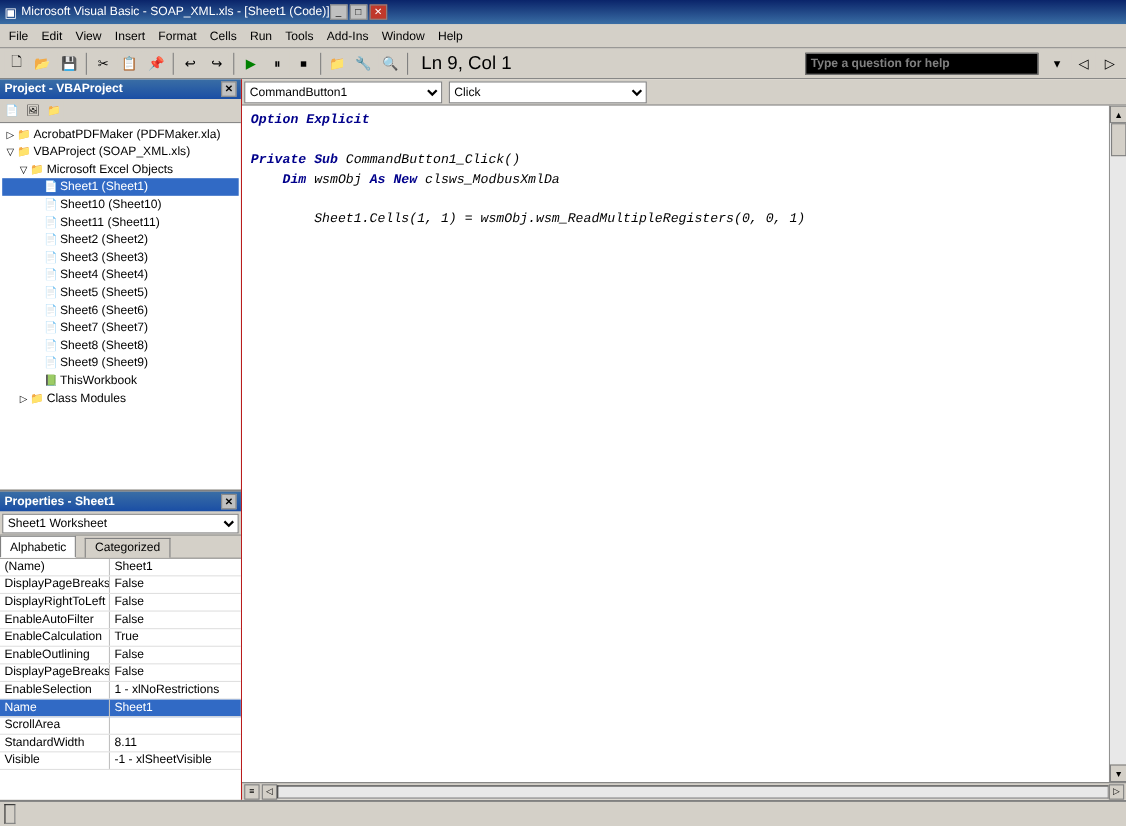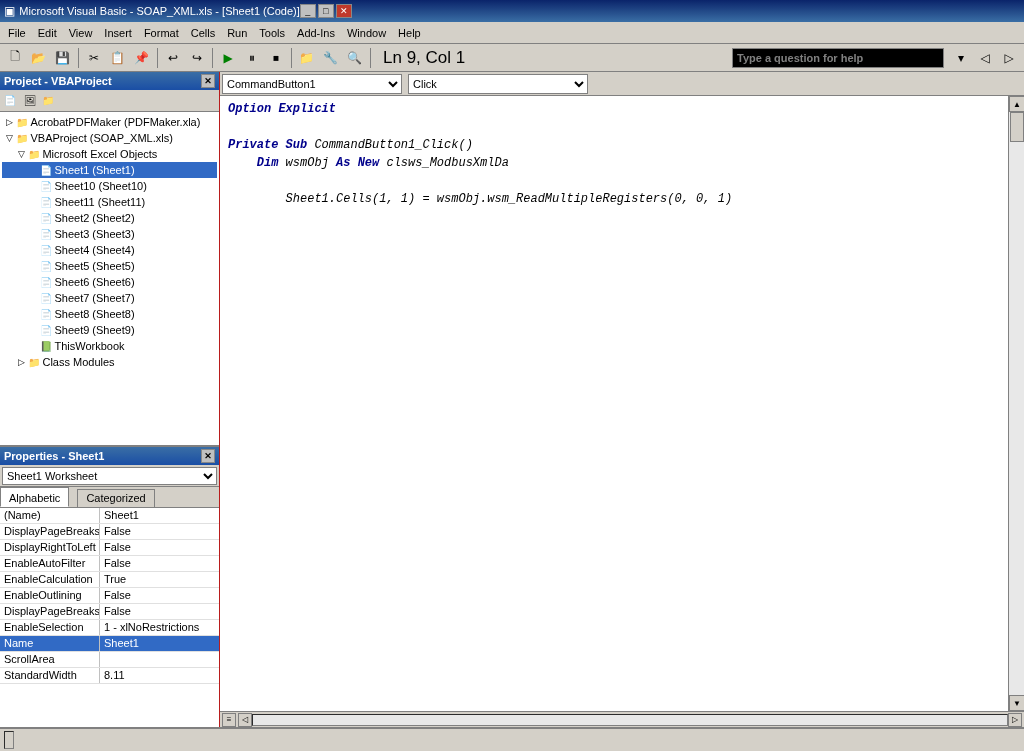--- a/index.html
+++ b/index.html
@@ -513,20 +513,24 @@
           <span class="prop-value" style="color:white;">Sheet1</span>
         </div>
         <div class="prop-row">
           <span class="prop-name">ScrollArea</span>
           <span class="prop-value"></span>
         </div>
         <div class="prop-row">
           <span class="prop-name">StandardWidth</span>
           <span class="prop-value">8.11</span>
         </div>
+        <div class="prop-row">
+          <span class="prop-name">Visible</span>
+          <span class="prop-value">-1 - xlSheetVisible</span>
+        </div>
       </div>
     </div>
 
   </div>
 
   <div id="code-panel">
     <div id="code-toolbar">
       <select id="object-select" class="code-select">
         <option>CommandButton1</option>
       </select>

